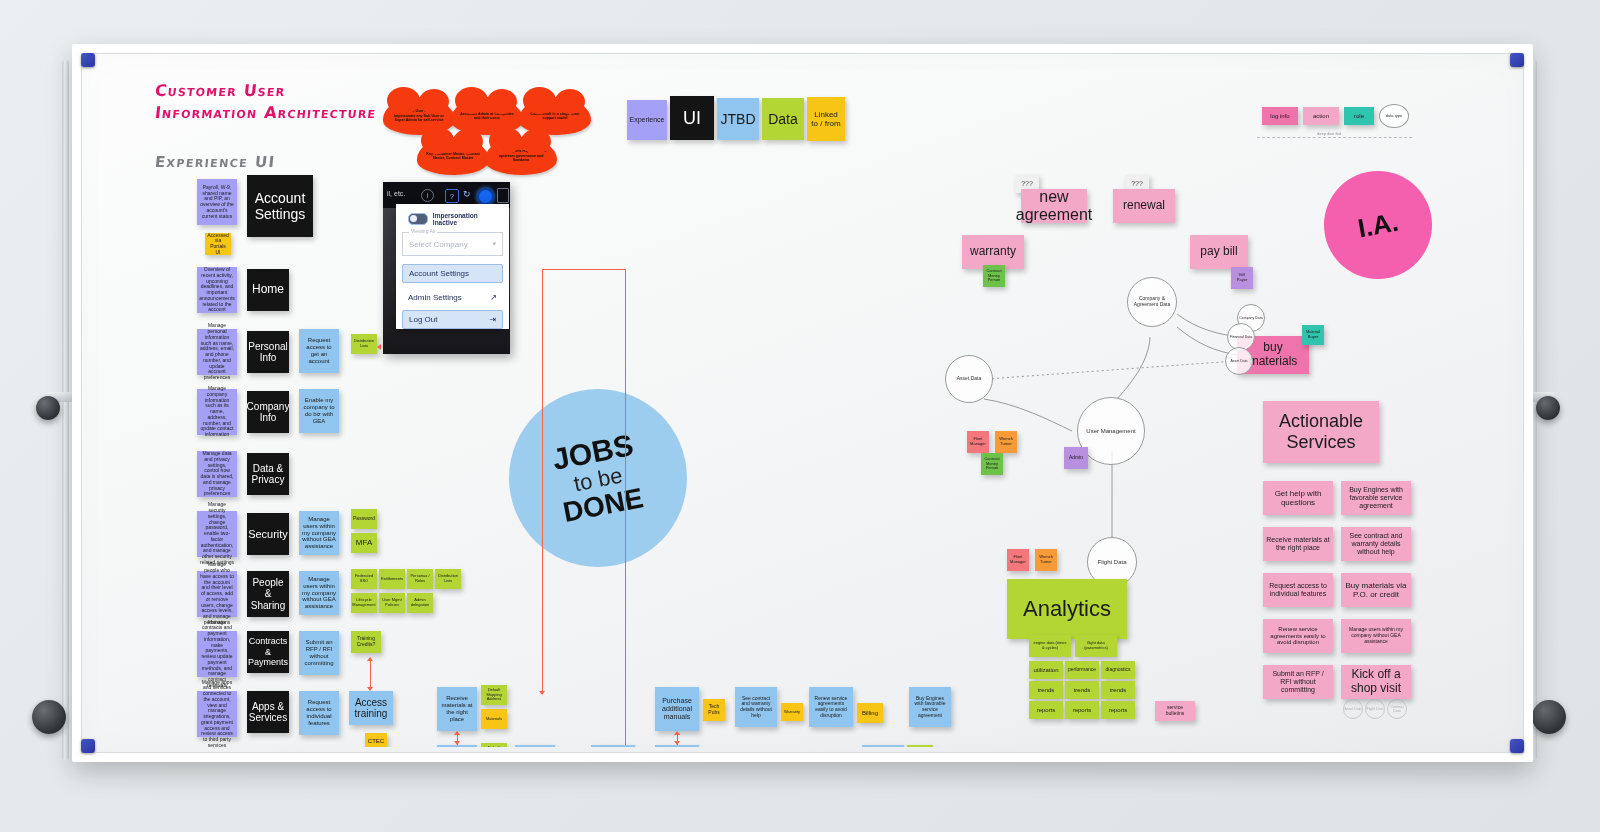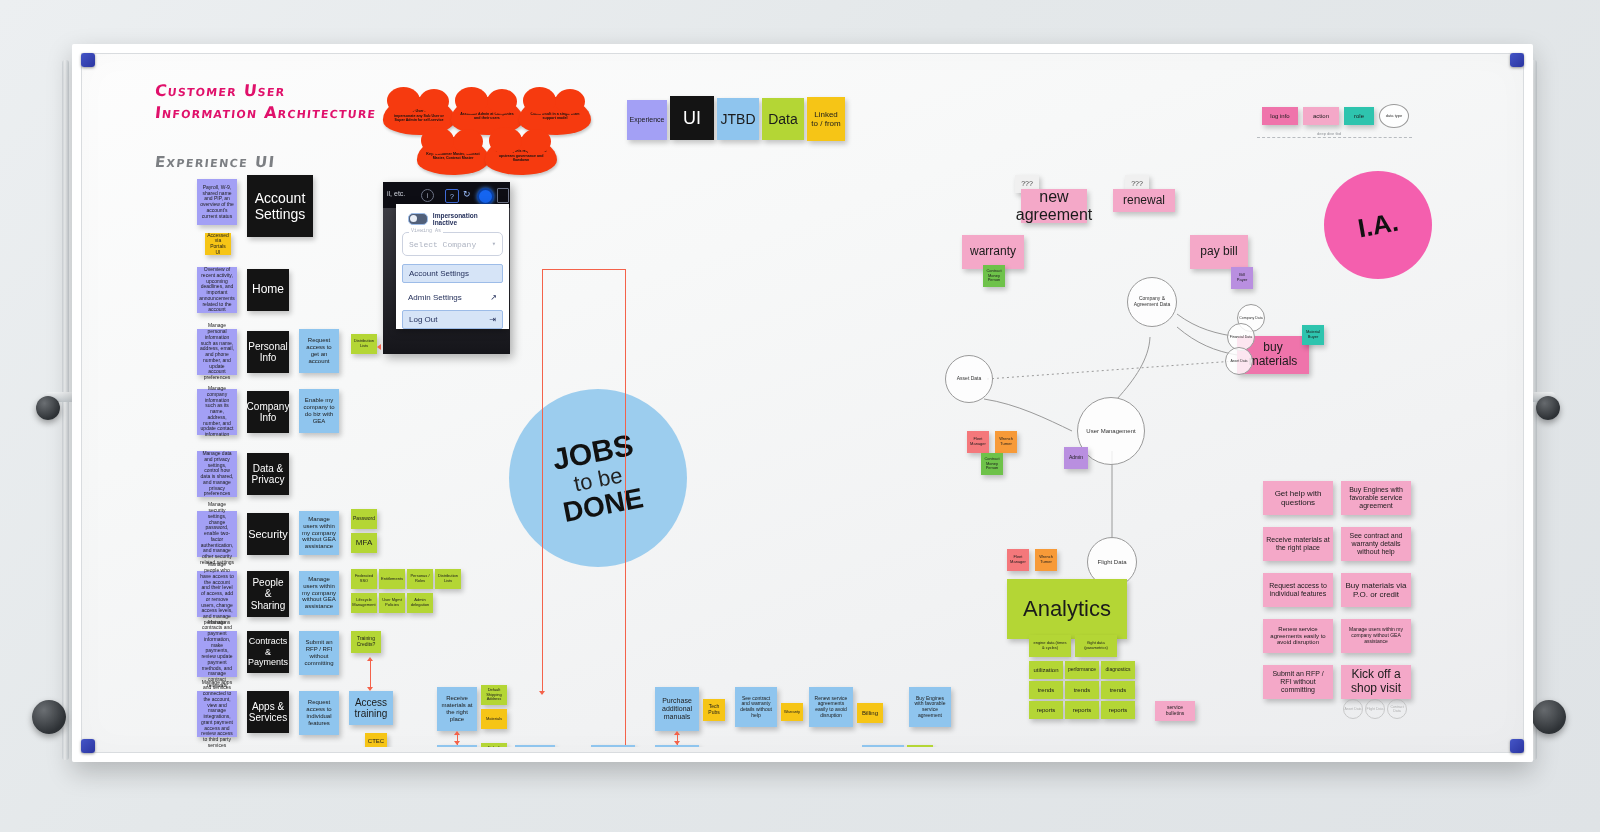--- a/index.html
+++ b/index.html
@@ -187,21 +187,21 @@
           <div style="position:absolute;left:80px;top:7px;font-size:9px;color:#9fc0ff;">↻</div>
           <div class="pill-on" style="position:absolute;left:94px;top:6px;"></div>
           <div style="position:absolute;left:114px;top:6px;width:10px;height:13px;border:1px solid #6e7487;border-radius:1px;"></div>
         </div>
         <div class="mock-body"></div>
         <div class="mock-panel">
           <div class="mock-row" style="top:6px;">
             <div class="toggle"></div>
             <span style="margin-left:5px;font-weight:bold;font-size:6.5px;">Impersonation Inactive</span>
           </div>
-          <div class="mock-row" style="top:28px;height:24px;border:1px solid #ccd2e0;border-radius:5px;color:#aeb4c2;font-family:Liberation Mono, monospace;">
+          <div class="mock-row" style="top:28px;height:24px;border:1px solid #ccd2e0;border-radius:0;color:#aeb4c2;">
             <span style="position:absolute;left:6px;top:-5px;background:#fff;font-size:5px;padding:0 2px;">Viewing As</span>
             <span>Select Company</span>
             <span style="position:absolute;right:6px;font-size:7px;">▾</span>
           </div>
           <div class="mock-row sel" style="top:60px;height:19px;">
             <span>Account Settings</span>
           </div>
           <div class="mock-row" style="top:84px;height:19px;">
             <span>Admin Settings</span>
             <span style="position:absolute;right:6px;font-size:8px;">↗</span>
@@ -309,21 +309,21 @@
 
       <div class="note blue t5" style="left:822px;top:628px;width:42px;height:40px;">Buy Engines with favorable service agreement</div>
 
       <div class="note blue t7" style="left:775px;top:686px;width:42px;height:42px;">Get help with questions</div>
       <div class="note green t6" style="left:820px;top:686px;width:26px;height:22px;">Case Log</div>
 
 
       <div class="note white t7" style="left:928px;top:116px;width:24px;height:18px;">???</div>
       <div class="note pink t11" style="left:934px;top:130px;width:66px;height:34px;">new agreement</div>
       <div class="note white t7" style="left:1038px;top:116px;width:24px;height:18px;">???</div>
-      <div class="note pink t12" style="left:1026px;top:130px;width:62px;height:23px;">renewal</div>
+      <div class="note pink t12" style="left:1026px;top:130px;width:62px;height:34px;">renewal</div>
 
       <div class="note pink t12" style="left:875px;top:176px;width:62px;height:34px;">warranty</div>
       <div class="note green-d t4" style="left:896px;top:206px;width:22px;height:22px;font-size:4px;">Contract Money Person</div>
 
 
       <div class="note pink t12" style="left:1103px;top:176px;width:58px;height:34px;">pay bill</div>
       <div class="note lilac t4" style="left:1144px;top:208px;width:22px;height:22px;font-size:4px;">Bill Payer</div>
 
       <div class="circle-big ia" style="left:1237px;top:112px;width:108px;height:108px;">
         <span style="font-size:26px;font-weight:bold;color:#111;transform:rotate(-10deg);display:block;">I.A.</span>
@@ -366,20 +366,21 @@
       <div class="note green t5" style="left:978px;top:602px;width:34px;height:18px;">performance</div>
       <div class="note green t5" style="left:1014px;top:602px;width:34px;height:18px;">diagnostics</div>
       <div class="note green t6" style="left:942px;top:622px;width:34px;height:18px;">trends</div>
       <div class="note green t6" style="left:978px;top:622px;width:34px;height:18px;">trends</div>
       <div class="note green t6" style="left:1014px;top:622px;width:34px;height:18px;">trends</div>
       <div class="note green t6" style="left:942px;top:642px;width:34px;height:18px;">reports</div>
       <div class="note green t6" style="left:978px;top:642px;width:34px;height:18px;">reports</div>
       <div class="note green t6" style="left:1014px;top:642px;width:34px;height:18px;">reports</div>
       <div class="note pink t5" style="left:1068px;top:642px;width:40px;height:20px;">service bulletins</div>
 
+      <div class="note pink t18" style="left:1176px;top:342px;width:116px;height:62px;">Actionable Services</div>
 
       <div class="note pink t8" style="left:1176px;top:422px;width:70px;height:34px;">Get help with questions</div>
       <div class="note pink t7" style="left:1176px;top:468px;width:70px;height:34px;">Receive materials at the right place</div>
       <div class="note pink t7" style="left:1176px;top:514px;width:70px;height:34px;">Request access to individual features</div>
       <div class="note pink t6" style="left:1176px;top:560px;width:70px;height:34px;">Renew service agreements easily to avoid disruption</div>
       <div class="note pink t7" style="left:1176px;top:606px;width:70px;height:34px;">Submit an RFP / RFI without committing</div>
 
       <div class="note pink t7" style="left:1254px;top:422px;width:70px;height:34px;">Buy Engines with favorable service agreement</div>
       <div class="note pink t7" style="left:1254px;top:468px;width:70px;height:34px;">See contract and warranty details without help</div>
       <div class="note pink t8" style="left:1254px;top:514px;width:70px;height:34px;">Buy materials via P.O. or credit</div>

